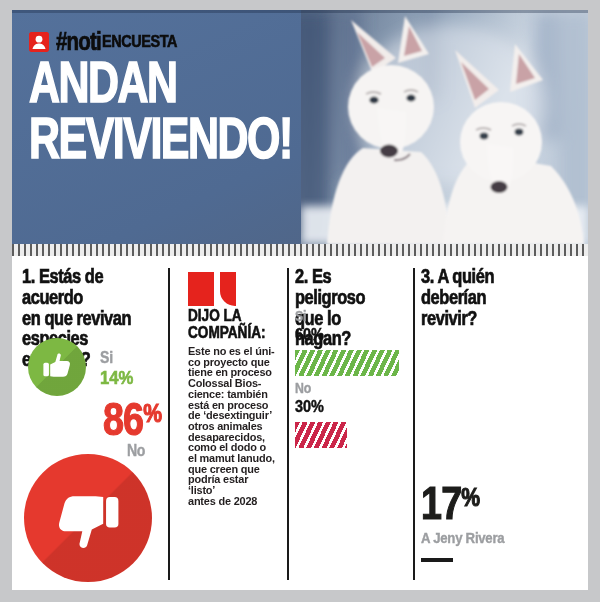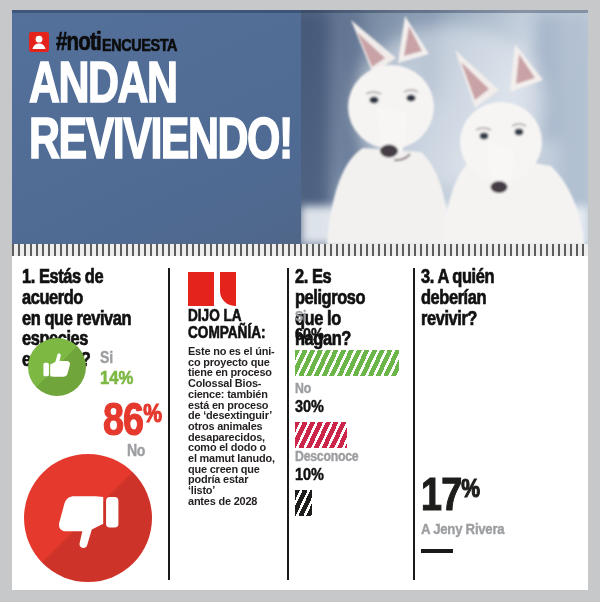--- a/index.html
+++ b/index.html
@@ -16,21 +16,21 @@
   
   .banner{
     position:absolute;left:0;top:0;width:576px;height:234px;
     background:linear-gradient(155deg,var(--banner-blue,#54719b) 0%,#4f6a92 55%,#51617c 100%);
     overflow:hidden;
   }
   .banner:after{content:"";position:absolute;left:0;top:0;width:100%;height:3px;background:rgba(25,40,65,.35);}
   .photo{position:absolute;right:0;top:0;width:287px;height:234px;display:block;}
   .hashtag-row{position:absolute;left:17px;top:17px;display:flex;align-items:center;gap:7px;}
   .hash-icon{width:20px;height:20px;border-radius:3px;background:var(--accent-red,#e5231d);display:block;flex:0 0 auto;}
-  .hashtag{display:flex;align-items:flex-end;color:#0c0c0c;}
+  .hashtag{display:flex;align-items:center;color:#0c0c0c;}
   .hashtag .big{font-size:25px;font-weight:bold;letter-spacing:-1px;display:inline-block;transform:scaleX(.82);transform-origin:0 100%;-webkit-text-stroke:.7px #0c0c0c;}
   .hashtag .small{font-size:17px;font-weight:bold;letter-spacing:-.5px;display:inline-block;transform:scaleX(.85);transform-origin:0 100%;margin-left:-9px;-webkit-text-stroke:.6px #0c0c0c;}
   .headline{
     position:absolute;left:17px;top:44px;margin:0;color:#ffffff;
     font-size:58px;line-height:.96;font-weight:bold;letter-spacing:-2px;
     white-space:pre-line;transform:scaleX(.74);transform-origin:0 0;
     -webkit-text-stroke:1.6px #ffffff;
   }
   .subtitle{
     position:absolute;left:17px;top:164px;margin:0;color:#eef1f6;
@@ -91,21 +91,21 @@
   .bar-pct{color:#111;font-size:17px;font-weight:bold;display:block;margin-top:1px;
     transform:scaleX(.85);transform-origin:0 0;-webkit-text-stroke:.5px #111;}
   .bar{height:26px;margin-top:5px;}
   .bg1{top:52px}.bg2{top:124px}.bg3{top:192px}
   
   .stat{position:absolute;left:0;}
   .stat .bignum{display:block;font-size:46px;line-height:1;-webkit-text-stroke:1.2px currentColor;}
   .stat.mid .bignum{font-size:62px;}
   .stat .glabel{font-size:15px;margin-top:3px;}
   .stat .rule{width:32px;height:4px;background:#1a1a1a;margin-top:12px;}
-  .s1{top:44px}.s2{top:118px}.s3{top:215px}
+  .s1{top:44px}.s2{top:118px}.s3{top:224px}
 </style>
 </head>
 <body>
 
 <div class="card">
 
   <header class="banner">
     <svg class="photo" viewBox="0 0 287 234" preserveAspectRatio="none" aria-hidden="true">
       <defs>
         <linearGradient id="sky" x1="0" y1="0" x2="1" y2=".35">
@@ -253,25 +253,20 @@
       <div class="bar-group bg1">
         <span class="glabel">Si</span>
         <span class="bar-pct">60%</span>
         <div class="bar" style="width: 104px; background: repeating-linear-gradient(115deg, rgb(108, 182, 73) 0px, rgb(108, 182, 73) 4.5px, rgb(255, 255, 255) 4.5px, rgb(255, 255, 255) 7px);"></div>
       </div>
       <div class="bar-group bg2">
         <span class="glabel">No</span>
         <span class="bar-pct">30%</span>
         <div class="bar" style="width: 52px; background: repeating-linear-gradient(115deg, rgb(203, 38, 73) 0px, rgb(203, 38, 73) 4.5px, rgb(255, 255, 255) 4.5px, rgb(255, 255, 255) 7px);"></div>
       </div>
-      <div class="bar-group bg3">
-        <span class="glabel">Desconoce</span>
-        <span class="bar-pct">10%</span>
-        <div class="bar" style="width: 17px; background: repeating-linear-gradient(115deg, rgb(29, 29, 27) 0px, rgb(29, 29, 27) 4.5px, rgb(255, 255, 255) 4.5px, rgb(255, 255, 255) 7px);"></div>
-      </div>
     </section>
 
     <div class="vdiv d3"></div>
 
     <section class="col col4">
       <h2 class="qhead" style="top:10px">3. A quién deberían
 revivir?</h2>
 
       <div class="stat s3">
         <span class="bignum" style="color: rgb(29, 29, 27);">17<span class="pc">%</span></span>

